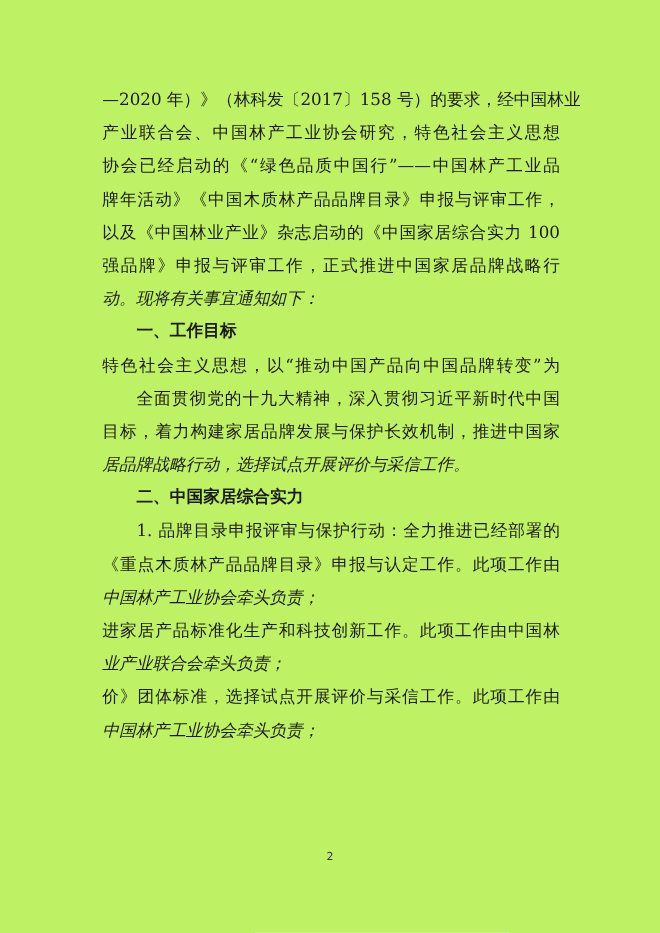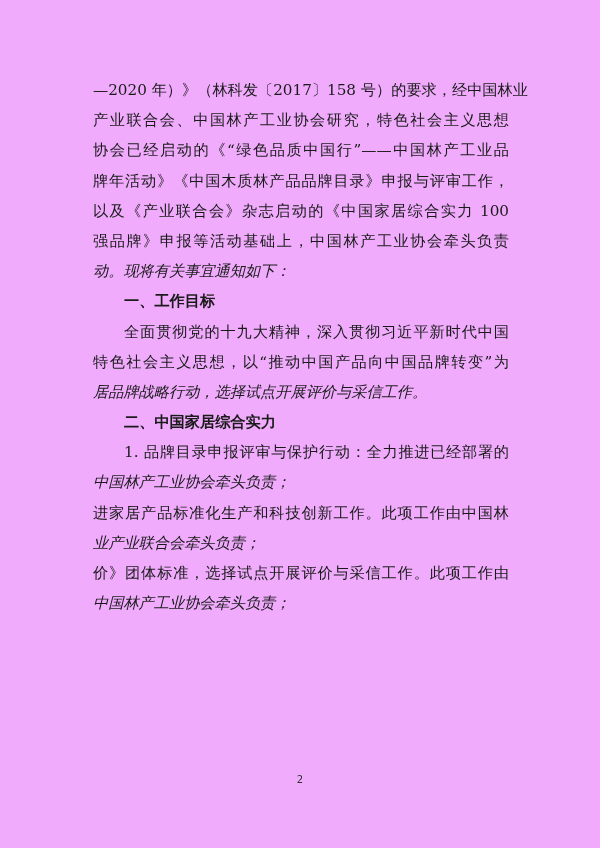--- a/index.html
+++ b/index.html
@@ -12,21 +12,21 @@
       height: 848px;
       position: relative;
       overflow: hidden;
       font-family: "DejaVu Serif", "Liberation Serif", serif;
       color: #1a1a1a;
     }
     .page {
       position: absolute;
       left: 0; top: 0;
       width: 600px; height: 848px;
-      background: #f0abfc;
+      background: #bef264;
     }
     .content {
       position: absolute;
       left: 93px;
       top: 75px;
       width: 416px;
     }
     .line {
       height: 30.2px;
       line-height: 30.2px;
@@ -62,33 +62,35 @@
   </style>
 </head>
 <body>
 
 <div class="page">
   <div class="content">
     <div class="line">—2020 年）》（林科发〔2017〕158 号）的要求，经中国林业</div>
     <div class="line">产业联合会、中国林产工业协会研究，特色社会主义思想</div>
     <div class="line">协会已经启动的《“绿色品质中国行”——中国林产工业品</div>
     <div class="line">牌年活动》《中国木质林产品品牌目录》申报与评审工作，</div>
-    <div class="line">以及《产业联合会》杂志启动的《中国家居综合实力 100</div>
-    <div class="line">强品牌》申报等活动基础上，中国林产工业协会牵头负责</div>
+    <div class="line">以及《中国林业产业》杂志启动的《中国家居综合实力 100</div>
+    <div class="line">强品牌》申报与评审工作，正式推进中国家居品牌战略行</div>
     <div class="line last">动。现将有关事宜通知如下：</div>
 
     <div class="line heading">一、工作目标</div>
 
+    <div class="line">特色社会主义思想，以“推动中国产品向中国品牌转变”为</div>
     <div class="line indent">全面贯彻党的十九大精神，深入贯彻习近平新时代中国</div>
-    <div class="line">特色社会主义思想，以“推动中国产品向中国品牌转变”为</div>
+    <div class="line">目标，着力构建家居品牌发展与保护长效机制，推进中国家</div>
     <div class="line last">居品牌战略行动，选择试点开展评价与采信工作。</div>
 
     <div class="line heading">二、中国家居综合实力</div>
 
     <div class="line indent">1. 品牌目录申报评审与保护行动：全力推进已经部署的</div>
+    <div class="line">《重点木质林产品品牌目录》申报与认定工作。此项工作由</div>
     <div class="line last">中国林产工业协会牵头负责；</div>
 
     <div class="line">进家居产品标准化生产和科技创新工作。此项工作由中国林</div>
     <div class="line last">业产业联合会牵头负责；</div>
 
     <div class="line">价》团体标准，选择试点开展评价与采信工作。此项工作由</div>
     <div class="line last">中国林产工业协会牵头负责；</div>
   </div>
 
   <div class="page-number">2</div>

